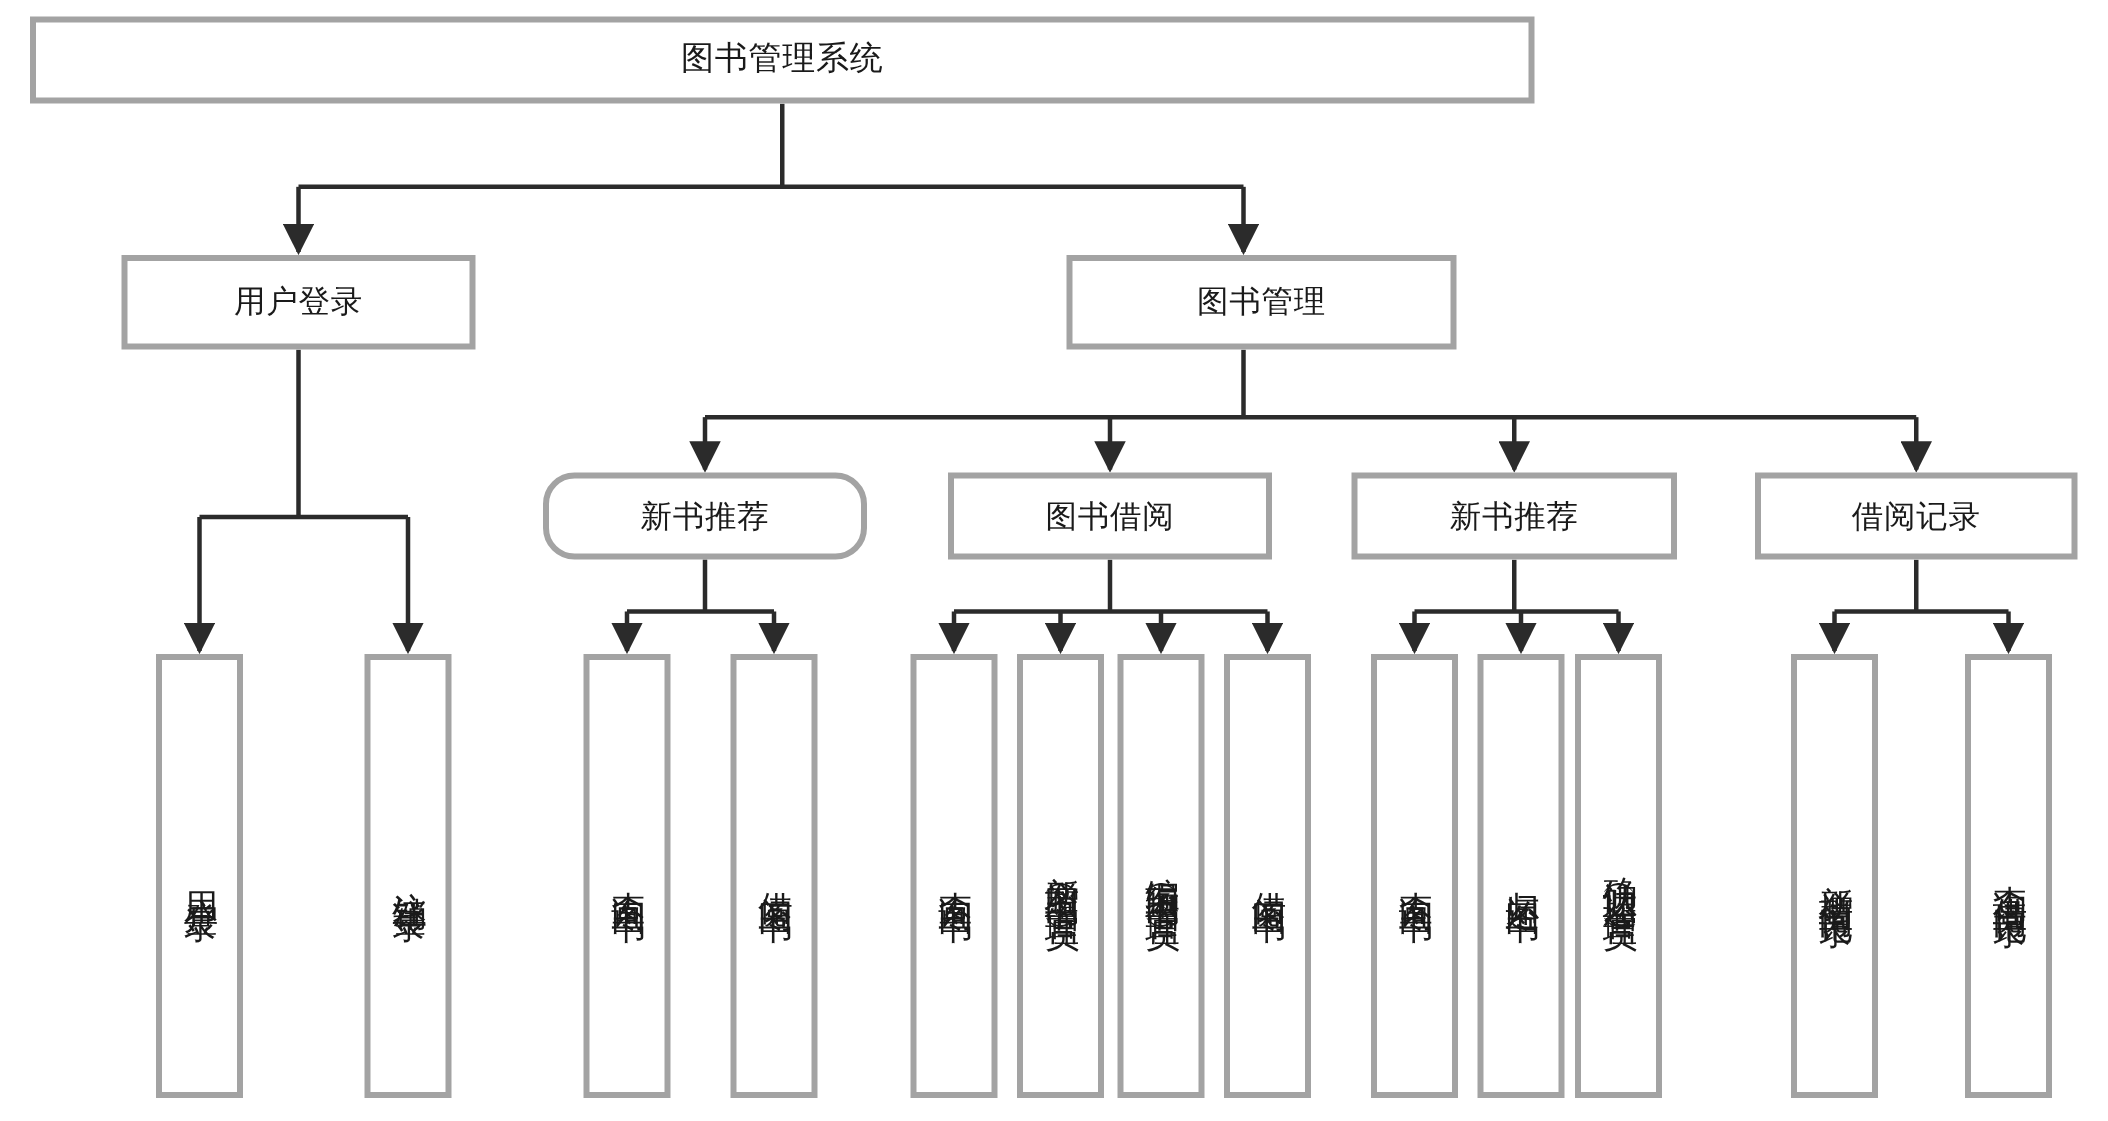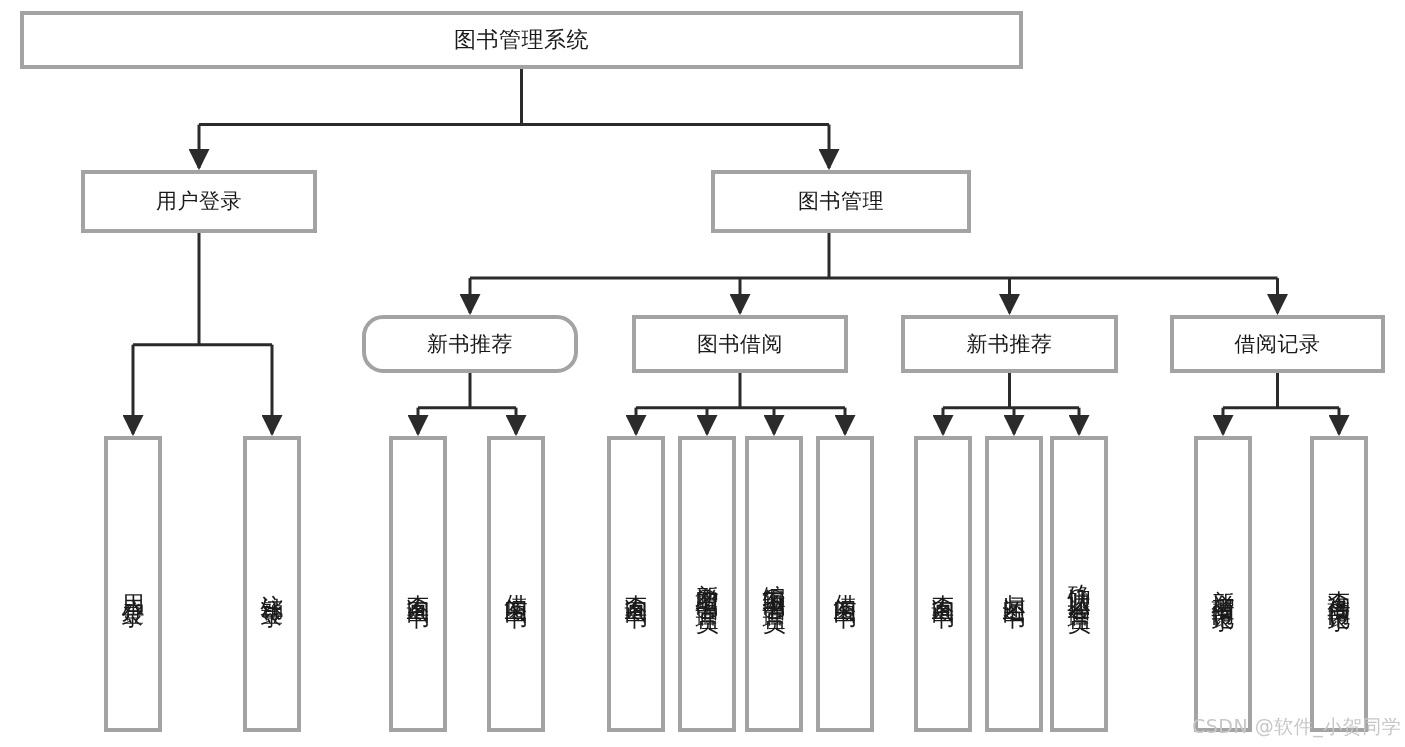--- a/index.html
+++ b/index.html
@@ -172,14 +172,13 @@
         <span class="label">确认归还（管理员）</span>
       </div>
       <div class="node vert" style="left: 1194px; top: 436px; width: 58px; height: 296px;">
         <span class="label">新增借阅记录</span>
       </div>
       <div class="node vert" style="left: 1310px; top: 436px; width: 58px; height: 296px;">
         <span class="label">查询借阅记录</span>
       </div>
     </div>
 
-  <div class="watermark" style="left: 1192px; top: 714px;">CSDN @软件_小贺同学</div>
 </div>
 
 </body></html>

